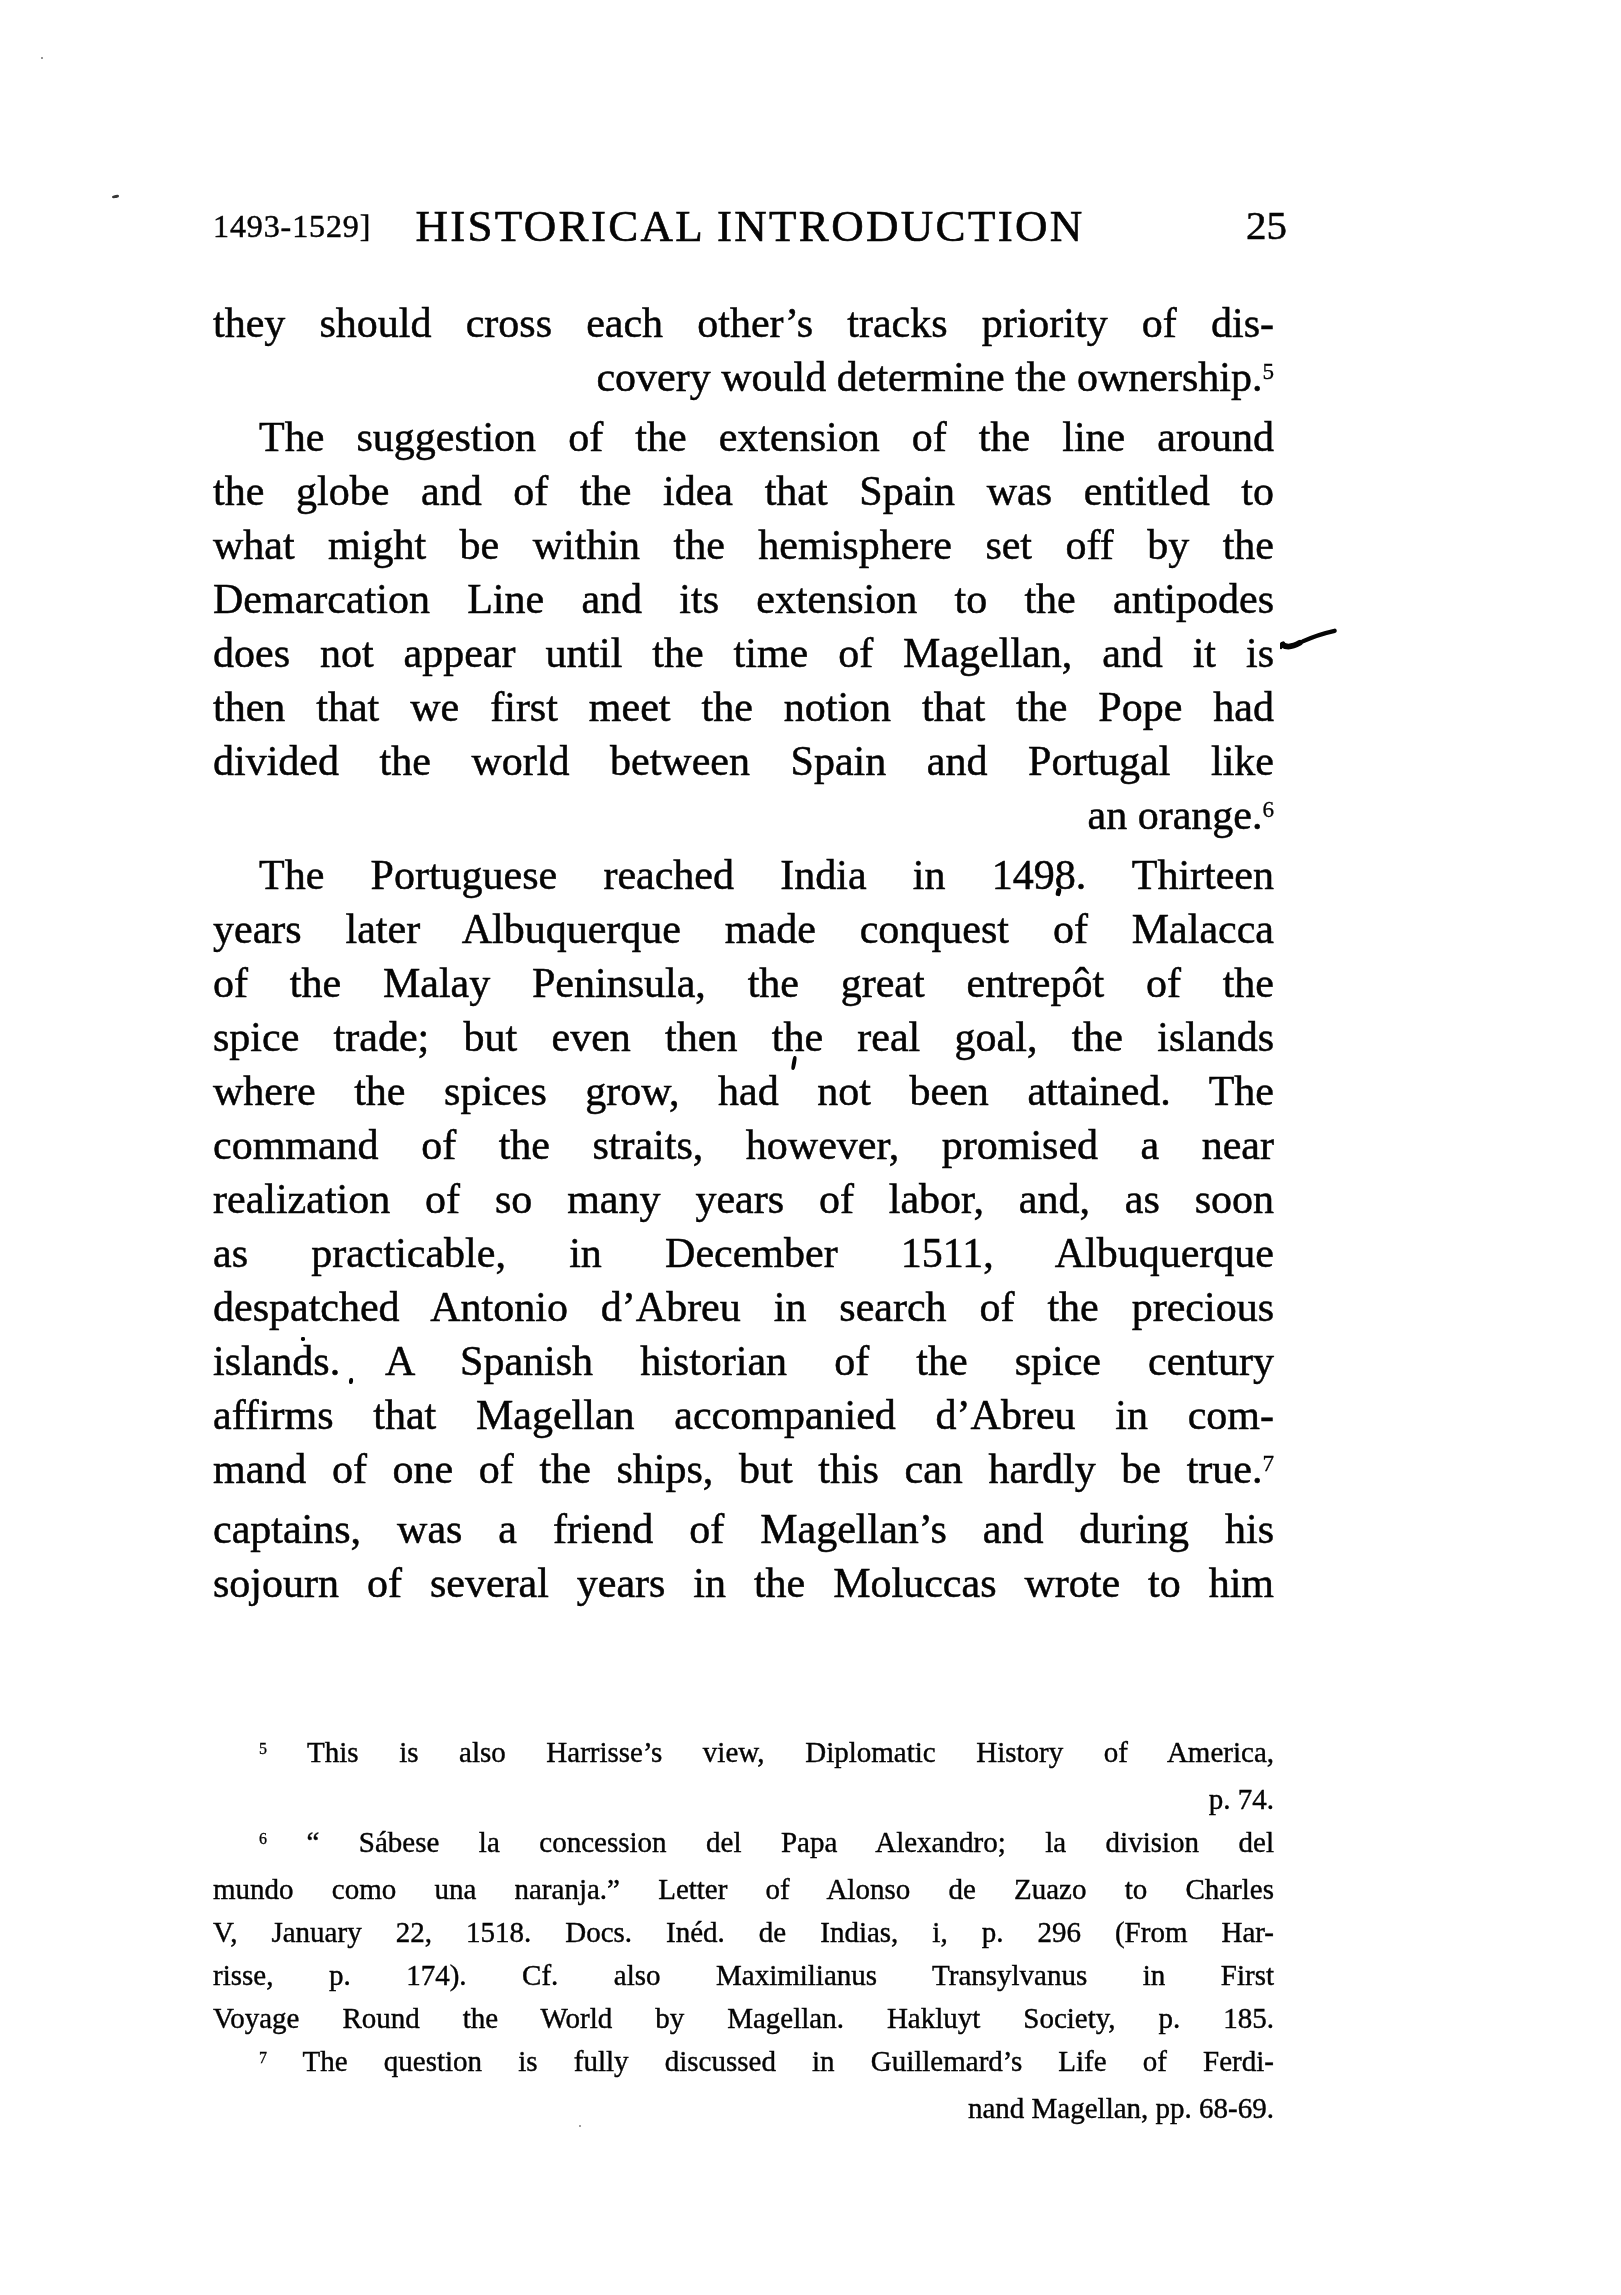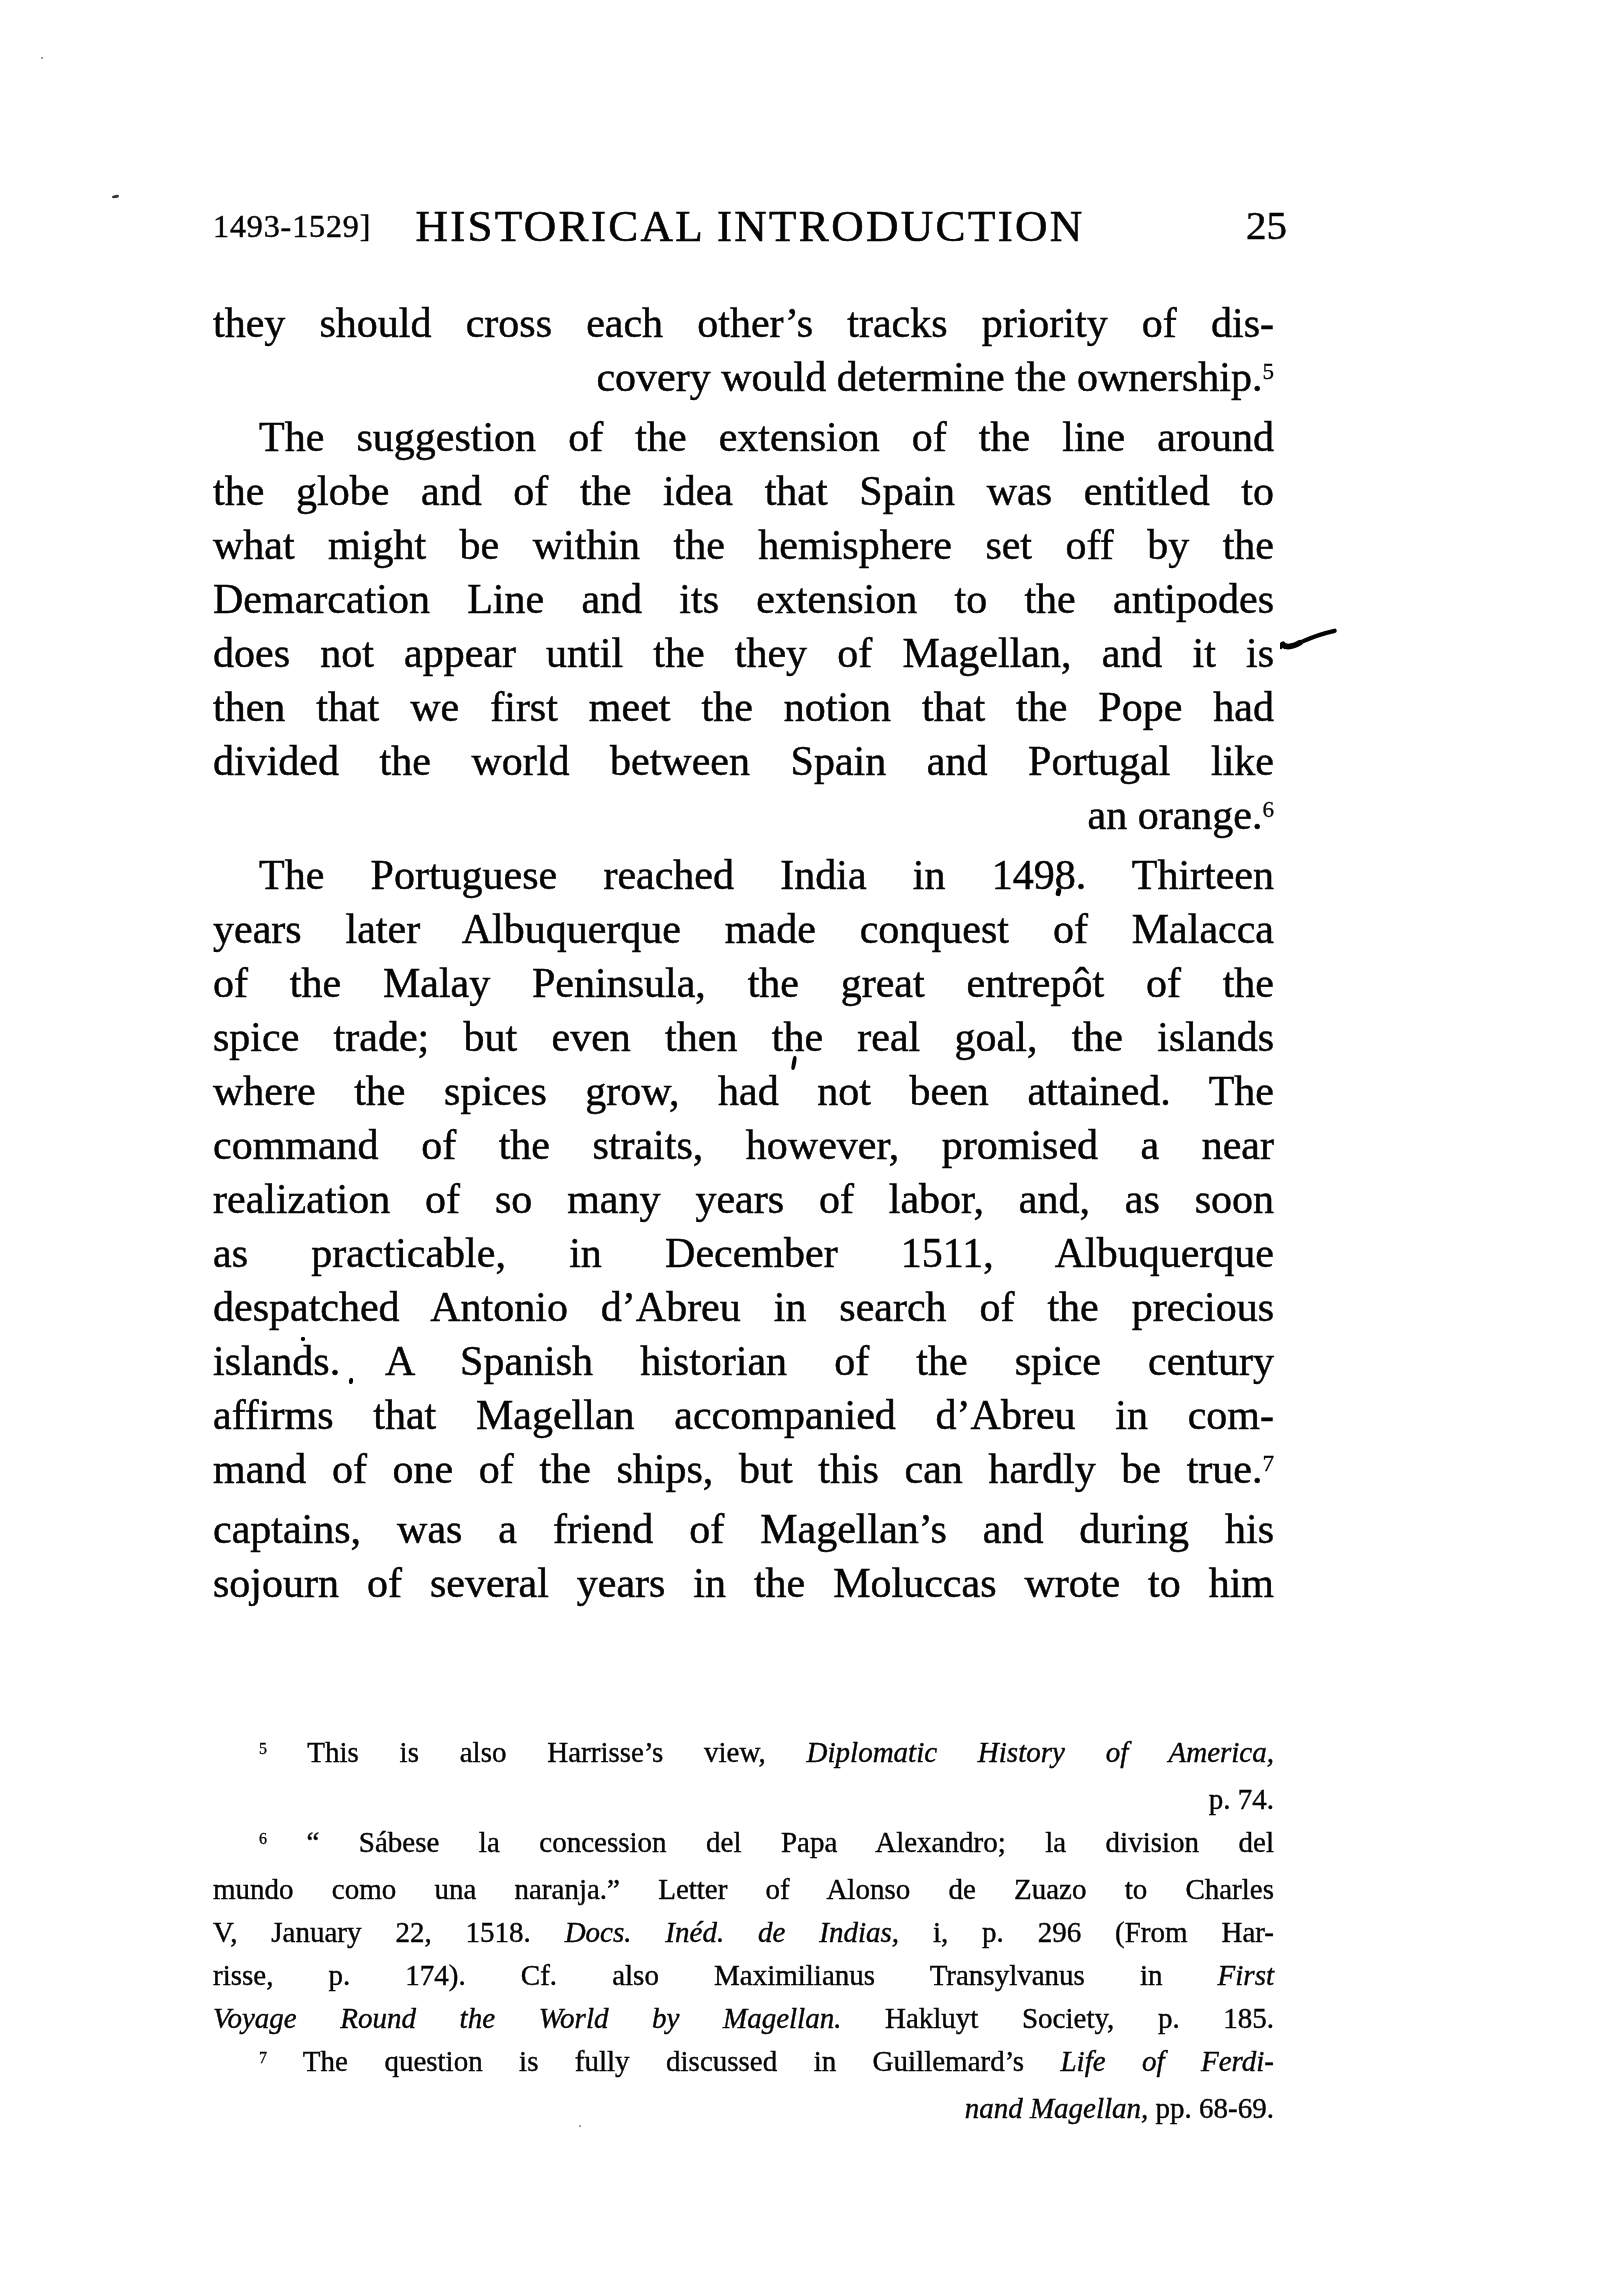--- a/index.html
+++ b/index.html
@@ -20,21 +20,21 @@
             font-size:42px;-webkit-text-stroke:0.5px currentColor;}
   .bodytext .line{line-height:54px;}
   
   .footnotes{position:absolute;left:213px;top:1731px;width:1061px;
              font-size:29px;-webkit-text-stroke:0.4px currentColor;}
   .footnotes .line{line-height:43px;}
   
   .line{text-align:right;white-space:normal;}
   .line.just{text-align:justify;text-align-last:justify;}
   .line.indent{text-indent:46px;}
-  .it{font-style:italic;}
+  .it{}
   .sup{font-size:0.55em;position:relative;top:-0.5em;-webkit-text-stroke:0.3px currentColor;}
   
   .artifact{position:absolute;background:#050505;border-radius:40%;}
   .penmark{position:absolute;left:1280px;top:626px;width:58px;height:25px;}
 </style>
 </head>
 <body>
 
 <div class="page" style="background: rgb(255, 255, 255); color: rgb(5, 5, 5);">
 
@@ -47,21 +47,21 @@
   <div class="bodytext" id="bodytext">
       <div>
         <div class="line just"><span class="">they should cross each other’s tracks priority of dis-</span></div>
         <div class="line"><span class="">covery would determine the ownership.</span><span class="sup">5</span></div>
       </div>
       <div>
         <div class="line just indent"><span class="">The suggestion of the extension of the line around</span></div>
         <div class="line just"><span class="">the globe and of the idea that Spain was entitled to</span></div>
         <div class="line just"><span class="">what might be within the hemisphere set off by the</span></div>
         <div class="line just"><span class="">Demarcation Line and its extension to the antipodes</span></div>
-        <div class="line just"><span class="">does not appear until the they of Magellan, and it is</span></div>
+        <div class="line just"><span class="">does not appear until the time of Magellan, and it is</span></div>
         <div class="line just"><span class="">then that we first meet the notion that the Pope had</span></div>
         <div class="line just"><span class="">divided the world between Spain and Portugal like</span></div>
         <div class="line"><span class="">an orange.</span><span class="sup">6</span></div>
       </div>
       <div>
         <div class="line just indent"><span class="">The Portuguese reached India in 1498. Thirteen</span></div>
         <div class="line just"><span class="">years later Albuquerque made conquest of Malacca</span></div>
         <div class="line just"><span class="">of the Malay Peninsula, the great entrepôt of the</span></div>
         <div class="line just"><span class="">spice trade; but even then the real goal, the islands</span></div>
         <div class="line just"><span class="">where the spices grow, had not been attained. The</span></div>

